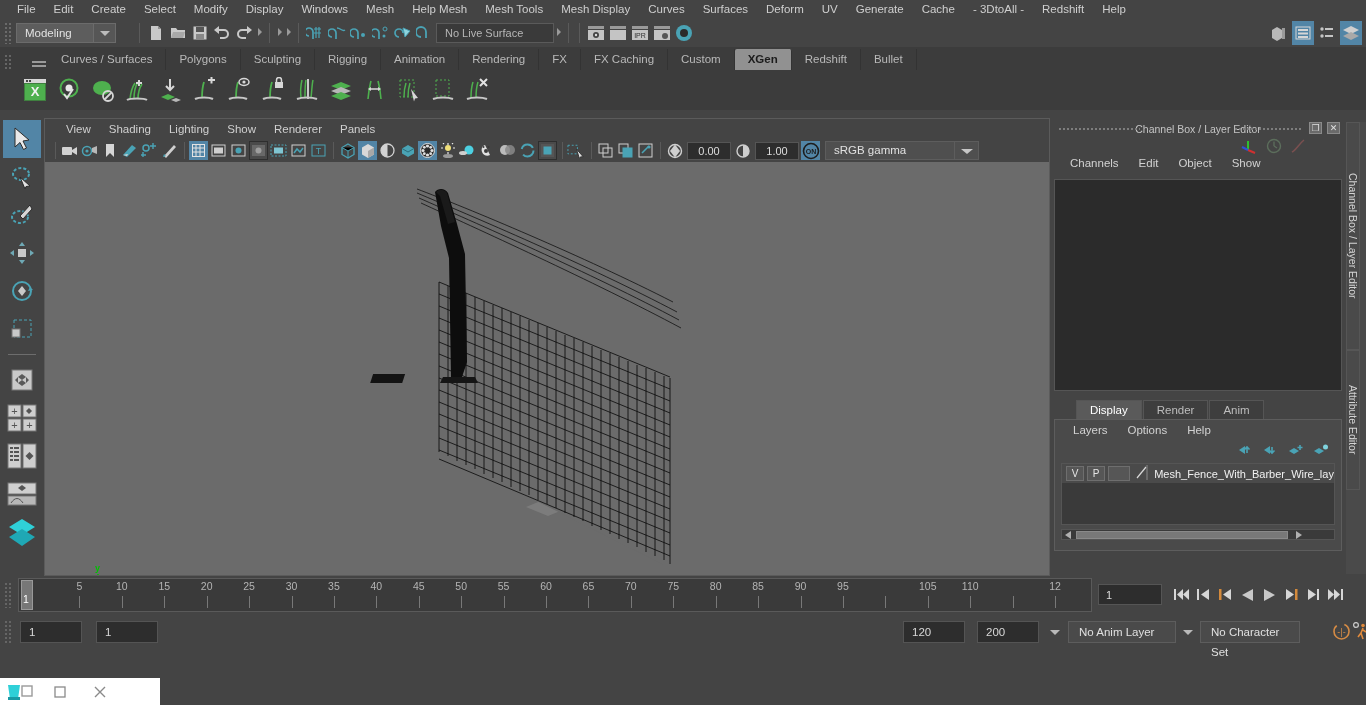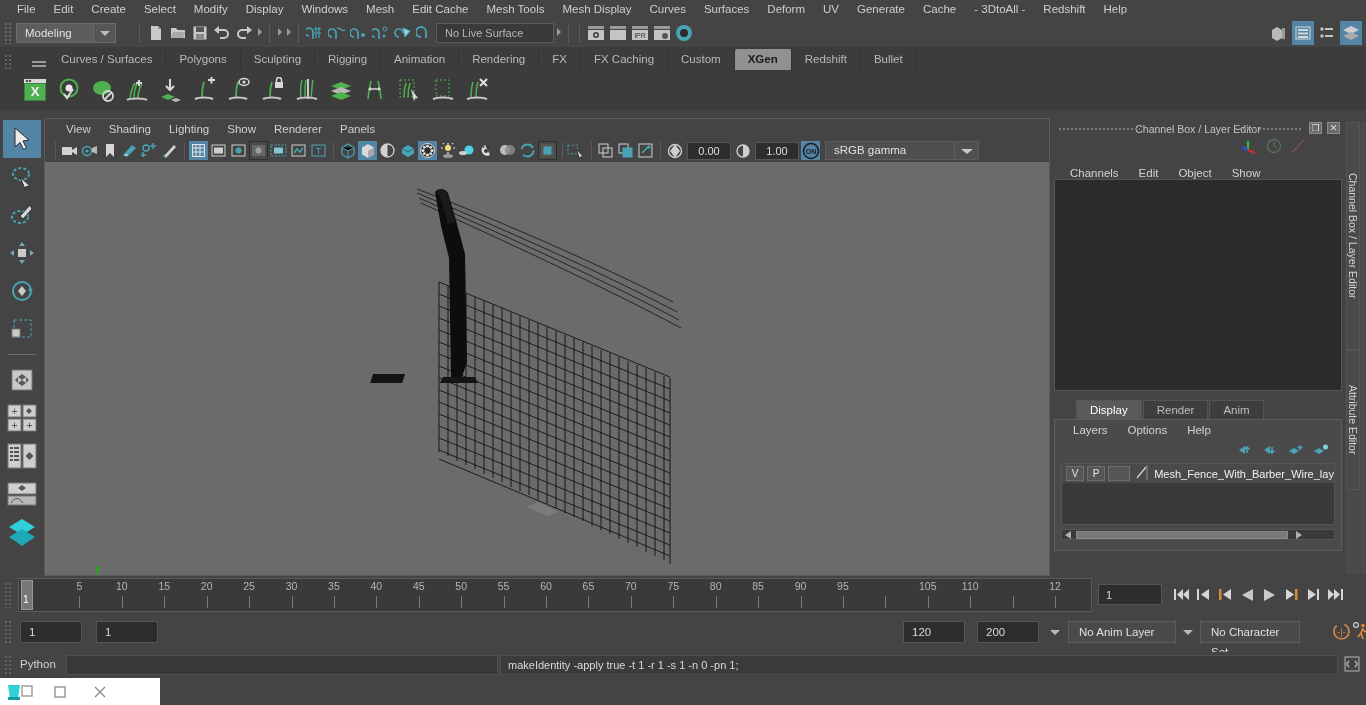--- a/index.html
+++ b/index.html
@@ -63,21 +63,21 @@
   .gammaarw:after{content:"";position:absolute;left:6px;top:7px;border-left:6px solid transparent;border-right:6px solid transparent;border-top:5px solid #c6c6c6;}
   .viewport { position:relative; width:1004px; height:413px; background:#6b6b6b; overflow:hidden; }
   .vp-label { position:absolute; left:0; right:0; bottom:5px; text-align:center; font-size:11px; font-weight:bold; color:#e9e9e9; }
 
   
   .rpanel { position:absolute; left:1052px; top:120px; width:292px; height:455px; background:#444; }
   .rp-title { height:17px; display:flex; align-items:center; justify-content:center; position:relative; font-size:10.5px; color:#c5c5c5;}
   .rp-dots { position:absolute; top:7px; height:4px; background-image:radial-gradient(#7d7d7d 1px, transparent 1px); background-size:4px 4px;}
   .rp-winbtn { width:13px;height:12px;background:#6a6a6a;border:1px solid #8a8a8a; display:flex;align-items:center;justify-content:center;font-size:9px;color:#e0e0e0;}
   .rp-icons { height:20px; display:flex; justify-content:flex-end; align-items:center; padding-right:38px; gap:8px;}
-  .cb-menu { height:22px; display:flex; align-items:flex-end; padding-left:8px; }
+  .cb-menu { height:22px; display:flex; align-items:flex-start; padding-left:8px; }
   .cb-menu .mi { padding:0 10px; font-size:11.5px; color:#d2d2d2; }
   .cb-body { margin:0 2px; height:212px; background:#2b2b2b; border:1px solid #555; }
   .le-tabs { display:flex; align-items:flex-end; height:20px; margin-top:8px; padding-left:24px;}
   .letab { height:19px; line-height:19px; padding:0 13px; font-size:11.5px; background:#3e3e3e; color:#bdbdbd; border:1px solid #555; border-bottom:none; margin-right:1px;}
   .letab.active { background:#5a5a5a; color:#fff; }
   .le-body { margin:0 2px; height:132px; background:#4a4a4a; border:1px solid #5d5d5d; }
   .le-menu { height:20px; display:flex; align-items:center; padding-left:8px; }
   .le-menu .mi { padding:0 10px; font-size:11.5px; color:#d2d2d2;}
   .le-btns { height:22px; display:flex; justify-content:flex-end; align-items:center; gap:9px; padding-right:12px;}
   .le-list { margin:1px 6px 0 6px; height:62px; background:#3a3a3a; border:1px solid #555; }
@@ -130,21 +130,21 @@
 
   <div class="menubar">
     <div class="mi">File</div>
     <div class="mi">Edit</div>
     <div class="mi">Create</div>
     <div class="mi">Select</div>
     <div class="mi">Modify</div>
     <div class="mi">Display</div>
     <div class="mi">Windows</div>
     <div class="mi">Mesh</div>
-    <div class="mi">Edit Cache</div>
+    <div class="mi">Help Mesh</div>
     <div class="mi">Mesh Tools</div>
     <div class="mi">Mesh Display</div>
     <div class="mi">Curves</div>
     <div class="mi">Surfaces</div>
     <div class="mi">Deform</div>
     <div class="mi">UV</div>
     <div class="mi">Generate</div>
     <div class="mi">Cache</div>
     <div class="mi">- 3DtoAll -</div>
     <div class="mi">Redshift</div>
@@ -1081,32 +1081,20 @@
     </div>
     <div style="position:absolute;left:1352px;top:5px;">
       <svg width="17" height="19" viewBox="0 0 17 19">
           <circle cx="4" cy="3" r="2.4" fill="none" stroke="#c6c6c6" stroke-width="1.3"></circle>
           <circle cx="11" cy="3.5" r="1.8" fill="#e08a3c"></circle>
           <path d="M11 6l-2 5 2 6M11 8l3 2M9 11l-3 4" stroke="#e08a3c" stroke-width="1.6" fill="none"></path>
         </svg>
     </div>
   </div>
 
-  <div class="cmdarea">
-    <div class="cmd-grip"></div>
-    <div class="cmd-lbl">Python</div>
-    <input class="cmd-in" value="" style="">
-    <div class="cmd-out">makeIdentity -apply true -t 1 -r 1 -s 1 -n 0 -pn 1;</div>
-    <div class="cmd-btn">
-      <svg width="16" height="16" viewBox="0 0 16 16">
-          <rect x="1" y="1" width="14" height="14" fill="none" stroke="#b4b4b4"></rect>
-          <path d="M5 5L2.5 8 5 11M11 5l2.5 3L11 11" stroke="#b4b4b4" stroke-width="1.3" fill="none"></path>
-        </svg>
-    </div>
-  </div>
 
   <div class="taskbar">
     <div class="tb-win">
       <div class="tb-cell">
         <svg width="30" height="20" viewBox="0 0 30 20">
             <path d="M3 3h12l-2 14H5z" fill="#2fd0d8"></path>
             <rect x="3" y="15" width="12" height="3" fill="#1a9aa5"></rect>
             <rect x="17" y="4" width="10" height="10" fill="none" stroke="#9a9a9a" stroke-width="1.4"></rect>
           </svg>
       </div>

